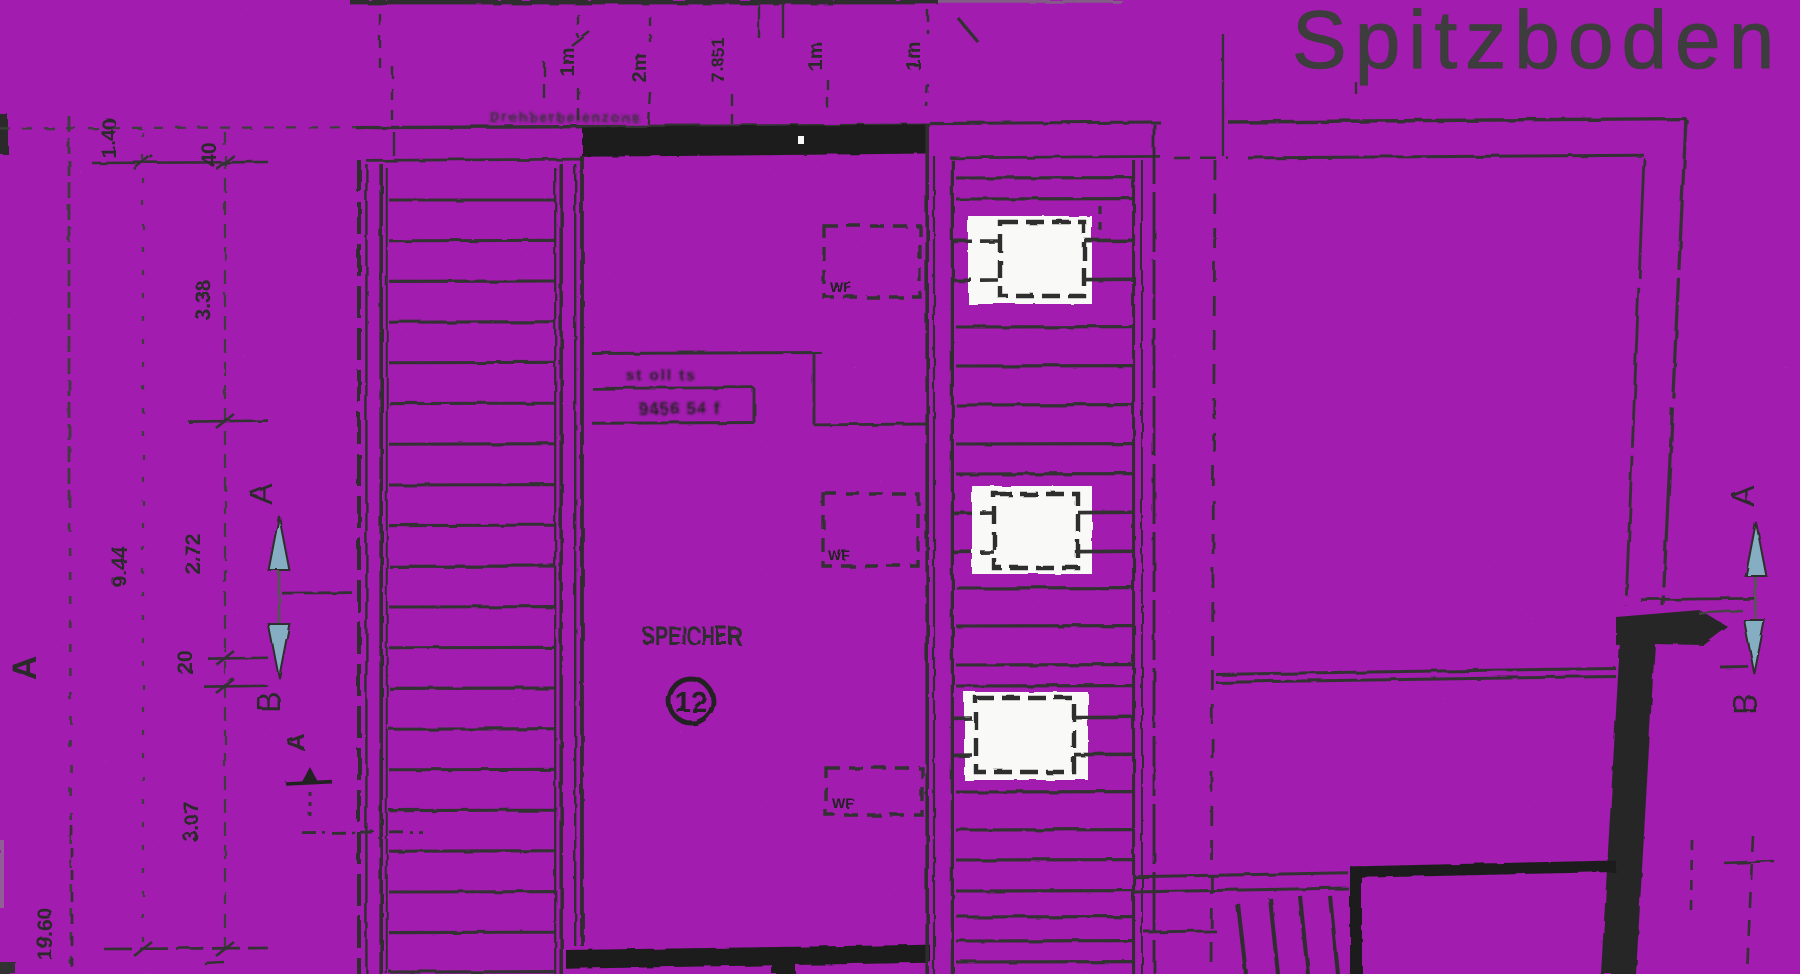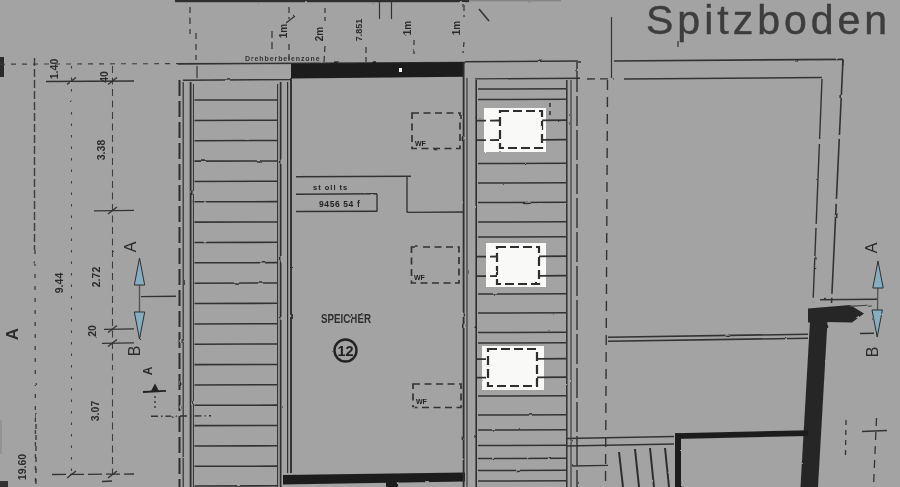--- a/index.html
+++ b/index.html
@@ -1,16 +1,16 @@
 <!DOCTYPE html>
 <html><head>
 <meta charset="utf-8">
 <style>
   html,body{margin:0;padding:0;background:#fff;}
-  #page{width:900px;height:487px;position:relative;background:#a3a3a3;overflow:hidden;
+  #page{width:900px;height:487px;position:relative;background:#a21caf;overflow:hidden;
         font-family:"Liberation Sans", sans-serif;}
   svg{position:absolute;left:0;top:0;}
   text{font-family:"Liberation Sans", sans-serif;}
 </style>
 </head>
 <body>
 <div id="page">
 <svg width="900" height="487" viewBox="0 0 900 487">
 <defs>
   <filter id="rough" x="-5%" y="-5%" width="110%" height="110%">

